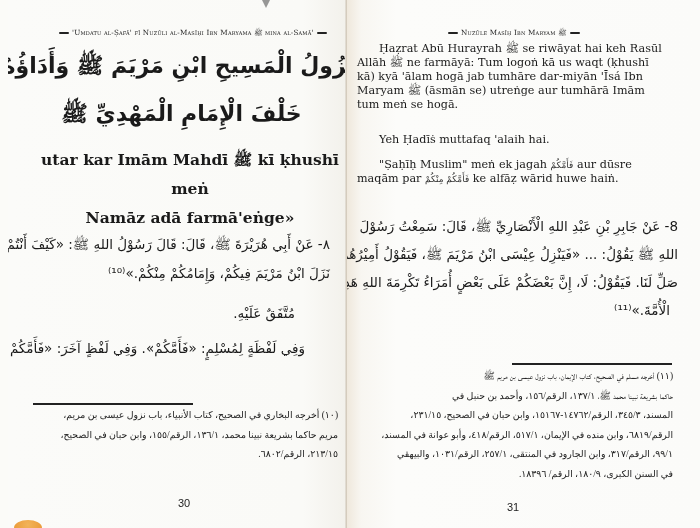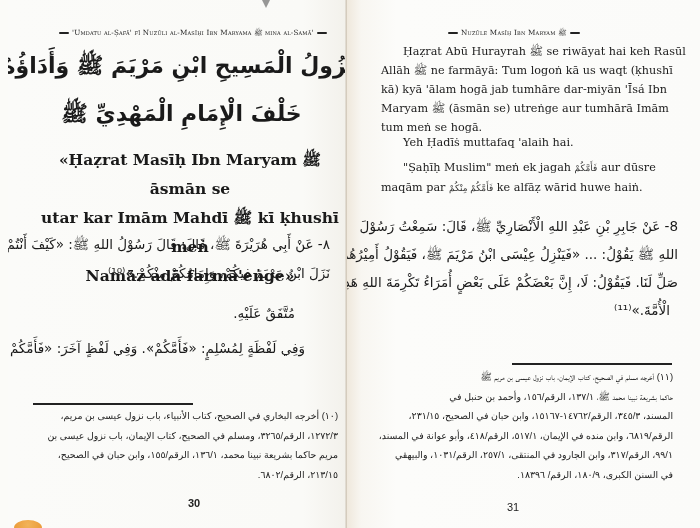--- a/index.html
+++ b/index.html
@@ -40,65 +40,63 @@
       direction: rtl; font-family: "DejaVu Sans", sans-serif; position: absolute; white-space: nowrap; color: #1a1a1a;
     }
     .ar-title { font-size: 22px; text-align: center; font-weight: bold; left: 0; width: 347px; }
     .heading-latin {
       position: absolute; left: 22px; width: 320px; text-align: center;
       font-family: "DejaVu Serif", serif; font-weight: bold; font-size: 15.5px; line-height: 29px; color: #1a1a1a;
     }
     .hadith-ar { font-size: 13.5px; right: 25px; }
     .body-text {
       position: absolute; left: 10px; width: 300px;
-      font-family: "DejaVu Serif", serif; font-size: 11.2px; line-height: 19px; color: #1a1a1a; margin-left: 24px;
+      font-family: "DejaVu Serif", serif; font-size: 11.2px; line-height: 14px; color: #1a1a1a;
     }
     .indent { text-indent: 22px; }
     .footnote-rule {
       position: absolute; height: 1.5px; background: #222;
     }
     .fn {
-      position: absolute; direction: rtl; font-family: Liberation Sans, sans-serif; font-size: 9.4px; line-height: 19.5px; color: #1a1a1a;
+      position: absolute; direction: rtl; font-family: Liberation Serif, serif; font-size: 9.4px; line-height: 19.5px; color: #1a1a1a;
       text-align: justify;
     }
     .page-num { position: absolute; font-size: 11px; font-family: "Liberation Sans", sans-serif; color: #222; }
-    .pn-left { left: 180px; top: 497px; font-weight: bold; }
+    .pn-left { left: 170px; top: 497px; }
     .pn-right { left: 160px; top: 501px; font-family: Liberation Sans, sans-serif; }
     .orange-blob {
       position: absolute; left: 6px; top: 520px; width: 28px; height: 16px; border-radius: 50%;
       background: radial-gradient(circle at 50% 30%, #f2b35a, #e99632);
     }
     .honor { font-size: 9px; color: #333; }
   </style>
 </head>
 <body>
 
 <div class="page page-left">
   <div class="running-head rh-left">
     <span class="rh-dash"></span><span>'Umdatu al-Ṣafā' fī Nuzūli al-Masīḥi Ibn Maryama ﷺ mina al-Samā'</span><span class="rh-dash"></span>
   </div>
 
   <div class="ar ar-title" style="top:52px;">نُزُولُ الْمَسِيحِ ابْنِ مَرْيَمَ ﷺ وَأَدَاؤُهُ الصَّلَاةَ</div>
   <div class="ar ar-title" style="top:100px;text-align:center;">خَلْفَ الْإِمَامِ الْمَهْدِيِّ ﷺ</div>
 
   <div class="heading-latin" style="top:145px;">
-    <div>«Ḥaẓrat Masīḥ Ibn Maryam ﷺ āsmān se</div>
     <div>utar kar Imām Mahdī ﷺ kī ḳhushī meṅ</div>
     <div>Namāz adā farmā'eṅge»</div>
   </div>
 
   <div class="ar hadith-ar" style="top:236px;">٨- عَنْ أَبِي هُرَيْرَةَ ﷺ، قَالَ: قَالَ رَسُوْلُ اللهِ ﷺ: «كَيْفَ أَنْتُمْ إِذَا</div>
   <div class="ar hadith-ar" style="top:265px;">نَزَلَ ابْنُ مَرْيَمَ فِيكُمْ، وَإِمَامُكُمْ مِنْكُمْ.»⁽¹⁰⁾</div>
   <div class="ar hadith-ar" style="top:305px; right:60px;">مُتَّفَقٌ عَلَيْهِ.</div>
   <div class="ar hadith-ar" style="top:340px; right:50px;">وَفِي لَفْظَةٍ لِمُسْلِمٍ: «فَأَمَّكُمْ». وَفِي لَفْظٍ آخَرَ: «فَأَمَّكُمْ مِنْكُمْ.»</div>
 
   <div class="footnote-rule" style="left:25px; top:403px; width:160px;"></div>
   <div class="fn" style="left:30px; top:406px; width:300px;">
     <div>(١٠) أخرجه البخاري في الصحيح، كتاب الأنبياء، باب نزول عيسى بن مريم،</div>
-    <div>١٢٧٢/٣، الرقم/٣٢٦٥، ومسلم في الصحيح، كتاب الإيمان، باب نزول عيسى بن</div>
     <div>مريم حاكما بشريعة نبينا محمد، ١٣٦/١، الرقم/١٥٥، وابن حبان في الصحيح،</div>
     <div>٢١٣/١٥، الرقم/٦٨٠٢.</div>
   </div>
 
   <div class="page-num pn-left">30</div>
   <div class="orange-blob"></div>
 </div>
 
 <div class="spine"></div>
 <div class="spine-accent"></div>

